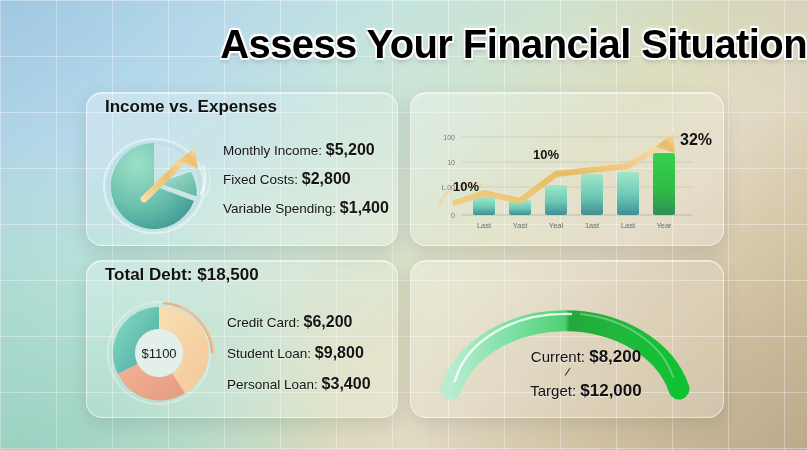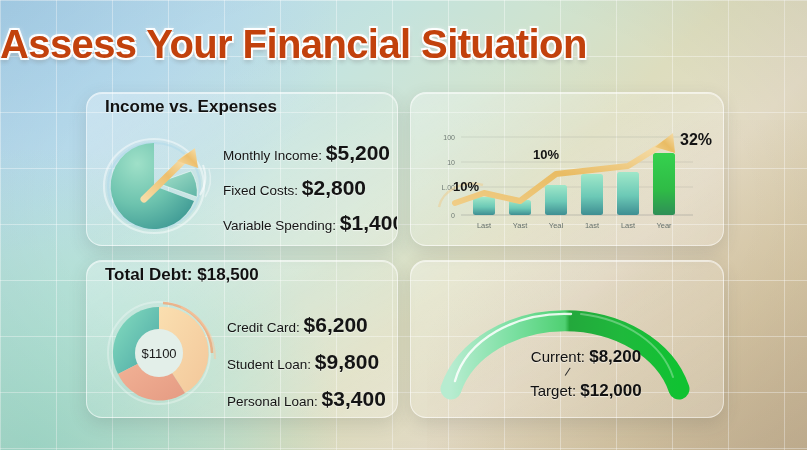--- a/index.html
+++ b/index.html
@@ -43,23 +43,23 @@
     background-size:56px 56px;
     pointer-events:none;
   }
   .vign{position:absolute;inset:0;pointer-events:none;
     background:radial-gradient(ellipse at 50% 45%, rgba(255,255,255,.10) 0%, rgba(0,0,0,0) 60%, rgba(0,0,0,.055) 100%);}
 
   .page{position:absolute;inset:0;}
 
   h1.title{
     position:absolute;left:0;right:0;top:22px;
-    text-align:left;margin:0;
+    text-align:right;margin:0;
     font-size:40px;font-weight:bold;letter-spacing:-.6px;
-    color:#c2410c;
+    color:#000000;
     text-shadow:
       0 0 3px rgba(255,255,255,.95),
       0 0 6px rgba(255,255,255,.8),
       -1.6px -1.6px 0 rgba(255,255,255,.92),
       1.6px -1.6px 0 rgba(255,255,255,.92),
       -1.6px 1.6px 0 rgba(255,255,255,.92),
       1.6px 1.6px 0 rgba(255,255,255,.92),
       0 3px 5px rgba(0,0,0,.30);
   }
 
@@ -78,21 +78,21 @@
   }
 
   #card-income{left:86px;top:92px;width:310px;height:152px;}
   #card-savings{left:410px;top:92px;width:312px;height:152px;}
   #card-debt{left:86px;top:260px;width:310px;height:156px;}
   #card-fund{left:410px;top:260px;width:312px;height:156px;}
 
   .stat-list{position:absolute;}
   .stat{font-size:13.5px;color:#141414;margin-bottom:11px;white-space:nowrap;
         text-shadow:0 1px 1px rgba(255,255,255,.5);}
-  .stat b{font-weight:bold;font-size:21px;}
+  .stat b{font-weight:bold;font-size:16px;}
 
   #income-stats{left:136px;top:48px;}
   #debt-stats{left:140px;top:52px;}
   #debt-stats .stat{margin-bottom:13px;}
 
   svg{display:block;overflow:visible;}
 
   .ax-lbl{font-family:"Liberation Sans",sans-serif;font-size:7px;fill:#6f7a74;}
   .xt-lbl{font-family:"Liberation Sans",sans-serif;font-size:7.5px;fill:#65706a;}
   .pct{font-family:"Liberation Sans",sans-serif;font-weight:bold;fill:#141414;}

